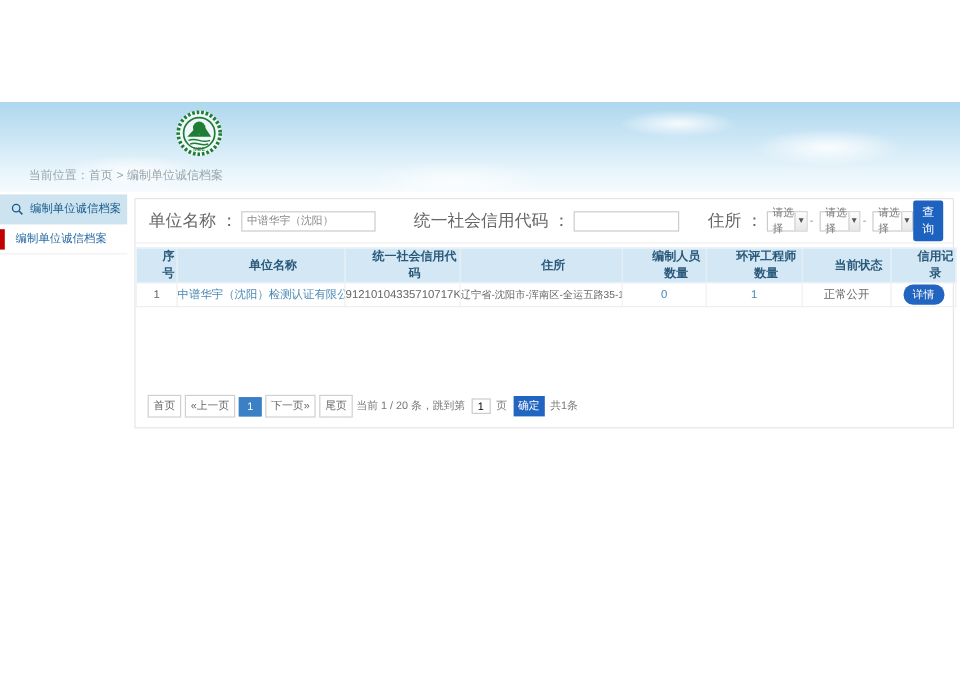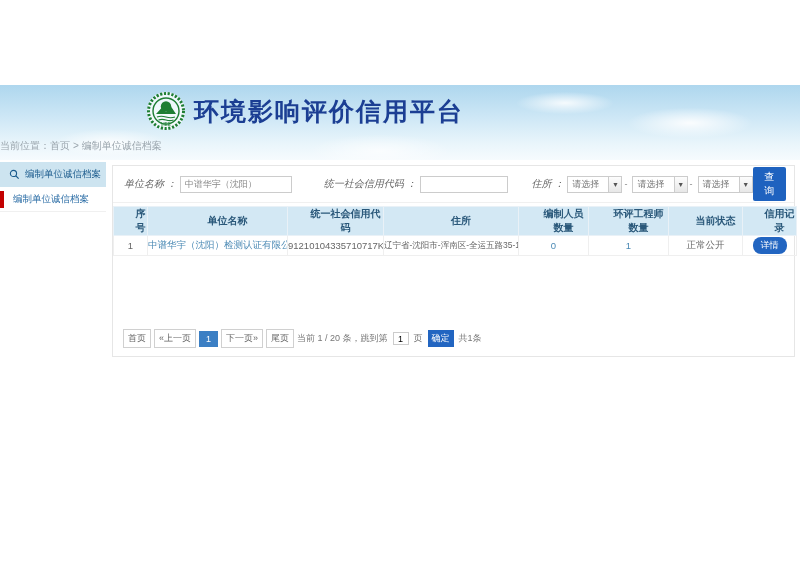--- a/index.html
+++ b/index.html
@@ -11,36 +11,36 @@
     position:absolute; top:85px; left:0; width:800px; height:75px;
     background:
       radial-gradient(70px 16px at 565px 18px, rgba(255,255,255,.85), rgba(255,255,255,0) 70%),
       radial-gradient(90px 22px at 690px 38px, rgba(255,255,255,.9), rgba(255,255,255,0) 70%),
       radial-gradient(80px 20px at 110px 58px, rgba(255,255,255,.8), rgba(255,255,255,0) 70%),
       radial-gradient(100px 24px at 380px 66px, rgba(255,255,255,.7), rgba(255,255,255,0) 70%),
       linear-gradient(180deg,#aed7ee 0%, #cfe8f6 45%, #e9f5fb 78%, #f6fbfe 100%);
   }
   .brand { position:absolute; top:5px; left:146px; display:flex; align-items:center; gap:8px; height:42px; }
   .site-title { font-size:25px; font-weight:bold; color:#1b3e93; letter-spacing:2px; }
-  .breadcrumb { position:absolute; left:0; bottom:7px; font-size:10px; color:#9aa5ad; }
+  .breadcrumb { position:absolute; left:24px; bottom:7px; font-size:10px; color:#9aa5ad; }
   .breadcrumb a { color:#9aa5ad; text-decoration:none; }
   .breadcrumb .sep { margin:0 3px; }
 
   
   .sidebar { position:absolute; top:162px; left:0; width:106px; background:#fff; }
   .side-item { position:relative; height:25px; display:flex; align-items:center; gap:5px; padding-left:9px; font-size:9.5px; cursor:pointer; }
   .side-item.active { background:#cde4f0; color:#1a5a8c; }
   .side-item.current { color:#2a6ca5; border-bottom:1px solid #f0f0f0; padding-left:13px; }
   .red-marker { position:absolute; left:0; top:4px; width:4px; height:17px; background:#c30000; }
   .side-icon { width:11px; height:11px; flex:0 0 auto; }
 
   
   .panel { position:absolute; top:165px; left:112px; width:683px; height:192px; border:1px solid #e6e6e6; background:#fff; }
   .search-form { height:37px; display:flex; align-items:center; padding:0 5px 0 11px; border-bottom:1px solid #f0f0f0; }
-  .frm-label { font-size:10px; color:#666; white-space:nowrap;font-style:italic; }
+  .frm-label { font-size:14px; color:#666; white-space:nowrap; }
   .ti { height:17px; border:1px solid #ccc; font-size:9px; color:#888; padding:0 4px; margin-left:3px; font-family:"Liberation Sans", sans-serif; }
   .w1 { width:112px; } .w2 { width:88px; }
   .ml-big { margin-left:32px; } .ml-med { margin-left:24px; }
   .fake-select { width:57px; height:17px; border:1px solid #ccc; background:#fff; display:inline-flex; align-items:center; justify-content:space-between; font-size:9px; color:#777; padding-left:4px; margin-left:3px; cursor:pointer; }
   .sel-arrow { width:13px; height:15px; border-left:1px solid #ccc; background:linear-gradient(#fdfdfd,#e7e7e7); display:flex; align-items:center; justify-content:center; font-size:7px; color:#555; }
   .dash { margin:0 2px; font-size:9px; color:#888; }
   .btn-search { margin-left:auto; margin-right:3px; background:#1e62bf; color:#fff; border:none; border-radius:2px; font-size:10px; padding:3px 7px; cursor:pointer; font-family:"Liberation Sans", sans-serif; }
 
   
   table { width:100%; border-collapse:collapse; table-layout:fixed; margin-top:3px; }
@@ -69,21 +69,20 @@
       <svg class="logo" width="40" height="40" viewBox="0 0 40 40">
         <circle cx="20" cy="20" r="19" fill="#ffffff" fill-opacity="0.75"></circle>
         <circle cx="20" cy="20" r="17.5" fill="none" stroke="#1e7e34" stroke-width="3" stroke-dasharray="2.2 1.6"></circle>
         <circle cx="20" cy="20" r="13" fill="none" stroke="#1e7e34" stroke-width="1.4"></circle>
         <circle cx="20" cy="15.5" r="5.2" fill="#1e7e34"></circle>
         <path d="M10 23 L16 16.5 L20 21 L25 15.5 L30 23 Z" fill="#1e7e34"></path>
         <path d="M11 26 Q15 24.5 20 26 Q25 27.5 29 26" fill="none" stroke="#1e7e34" stroke-width="1.2"></path>
         <path d="M12.5 29 Q16 27.8 20 29 Q24 30.2 27.5 29" fill="none" stroke="#1e7e34" stroke-width="1.2"></path>
         <text x="20" y="35" text-anchor="middle" font-size="4.5" fill="#1e7e34" font-family="Liberation Sans, sans-serif">MEE</text>
       </svg>
-      <span class="site-title">环境影响评价信用平台</span>
     </div>
     <div class="breadcrumb">
       <span>当前位置：</span><a href="#">首页</a><span class="sep">&gt;</span><span>编制单位诚信档案</span>
     </div>
   </div>
 
   <div class="sidebar">
     <div class="side-item active">
       <svg class="side-icon" viewBox="0 0 16 16">
         <circle cx="6.5" cy="6.5" r="4.5" fill="none" stroke="#1a5a8c" stroke-width="1.6"></circle>

